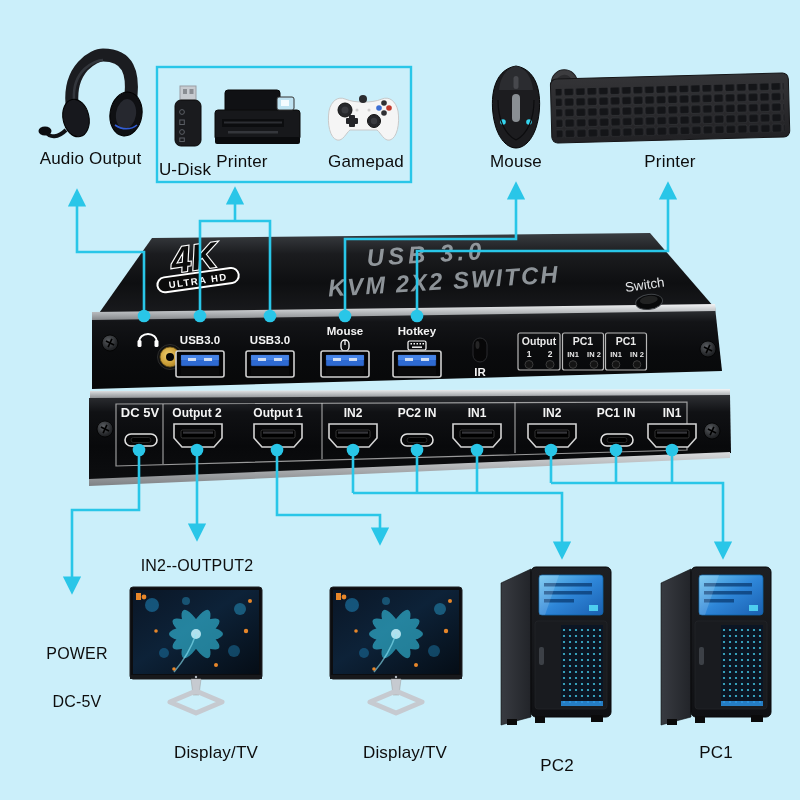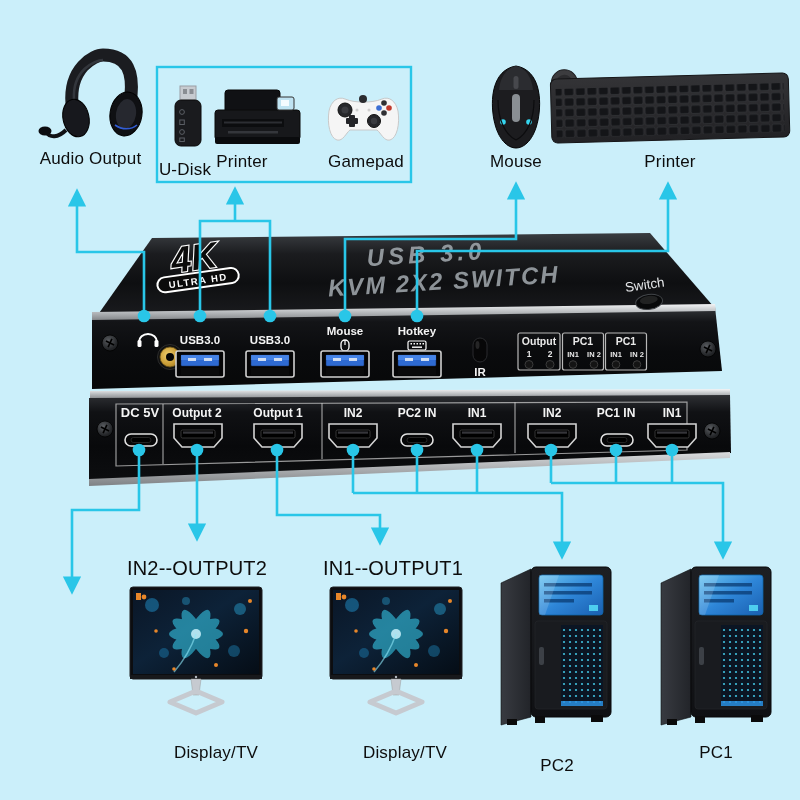--- a/index.html
+++ b/index.html
@@ -1,20 +1,20 @@
 <!DOCTYPE html>
 <html><head>
 <meta charset="utf-8">
 <style>
   html,body{margin:0;padding:0;}
   .stage{position:relative;width:800px;height:800px;background:#cbeffa;overflow:hidden;
          font-family:"Liberation Sans",sans-serif;}
   .lbl{position:absolute;color:#0d0d0d;text-align:center;font-size:17px;font-weight:500;
        letter-spacing:.2px;white-space:nowrap;}
-  .lbl.map{font-size:20px;}
+  .lbl.map{font-size:16px;}
   .lbl.power{line-height:24px;font-size:16px;white-space:pre-line;}
   svg{position:absolute;left:0;top:0;}
   svg text{font-family:"Liberation Sans",sans-serif;}
   .devlbl{fill:#f4f4f4;font-weight:bold;}
   .ledlbl{fill:#e9e9e9;font-weight:bold;}
 </style>
 </head>
 <body>
 
 <div class="stage">
@@ -405,21 +405,24 @@
 </svg>
 
 <div class="lbl" style="left:18px;top:149px;width:145px;">Audio Output</div>
 <div class="lbl" style="left:150px;top:160px;width:70px;">U-Disk</div>
 <div class="lbl" style="left:207px;top:152px;width:70px;">Printer</div>
 <div class="lbl" style="left:326px;top:152px;width:80px;">Gamepad</div>
 <div class="lbl" style="left:481px;top:152px;width:70px;">Mouse</div>
 <div class="lbl" style="left:630px;top:152px;width:80px;">Printer</div>
 
 <div class="lbl map" style="left:122px;top:557px;width:150px;">IN2--OUTPUT2</div>
-<div class="lbl map" style="left:318px;top:557px;width:150px;">IN1--OUTPUT1</div>
-
+
+<div class="lbl power" style="left:27px;top:618px;width:100px;">
+  <div>POWER</div>
+  <div>DC-5V</div>
+</div>
 
 <div class="lbl" style="left:149px;top:743px;width:134px;">Display/TV</div>
 <div class="lbl" style="left:338px;top:743px;width:134px;">Display/TV</div>
 <div class="lbl" style="left:517px;top:756px;width:80px;">PC2</div>
 <div class="lbl" style="left:676px;top:743px;width:80px;">PC1</div>
 
 </div>
 
 </body></html>

